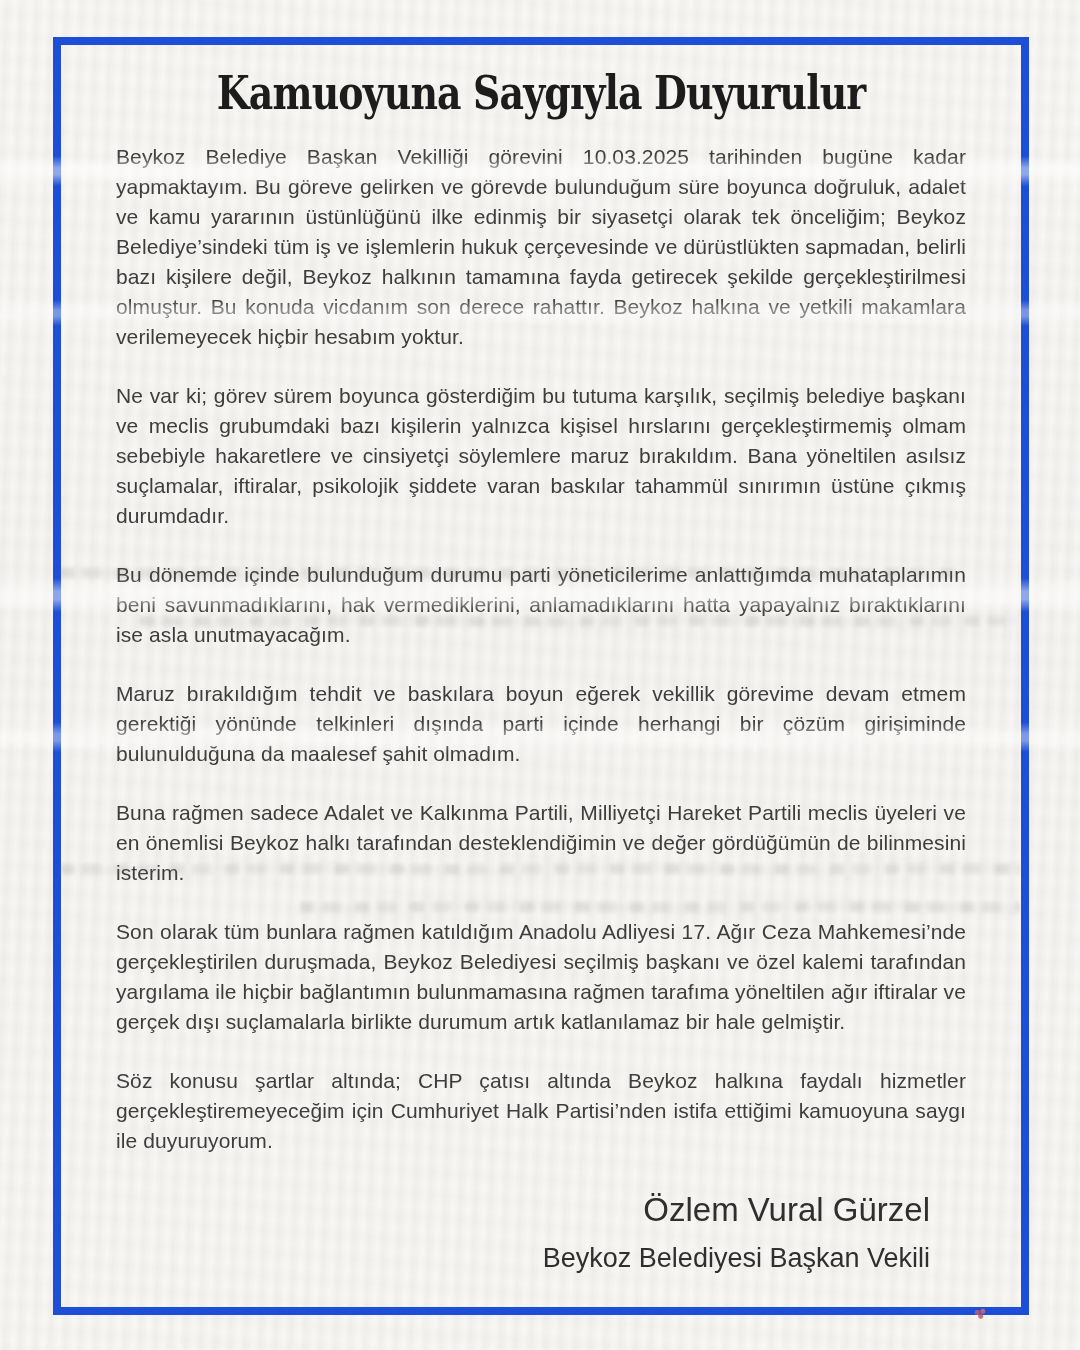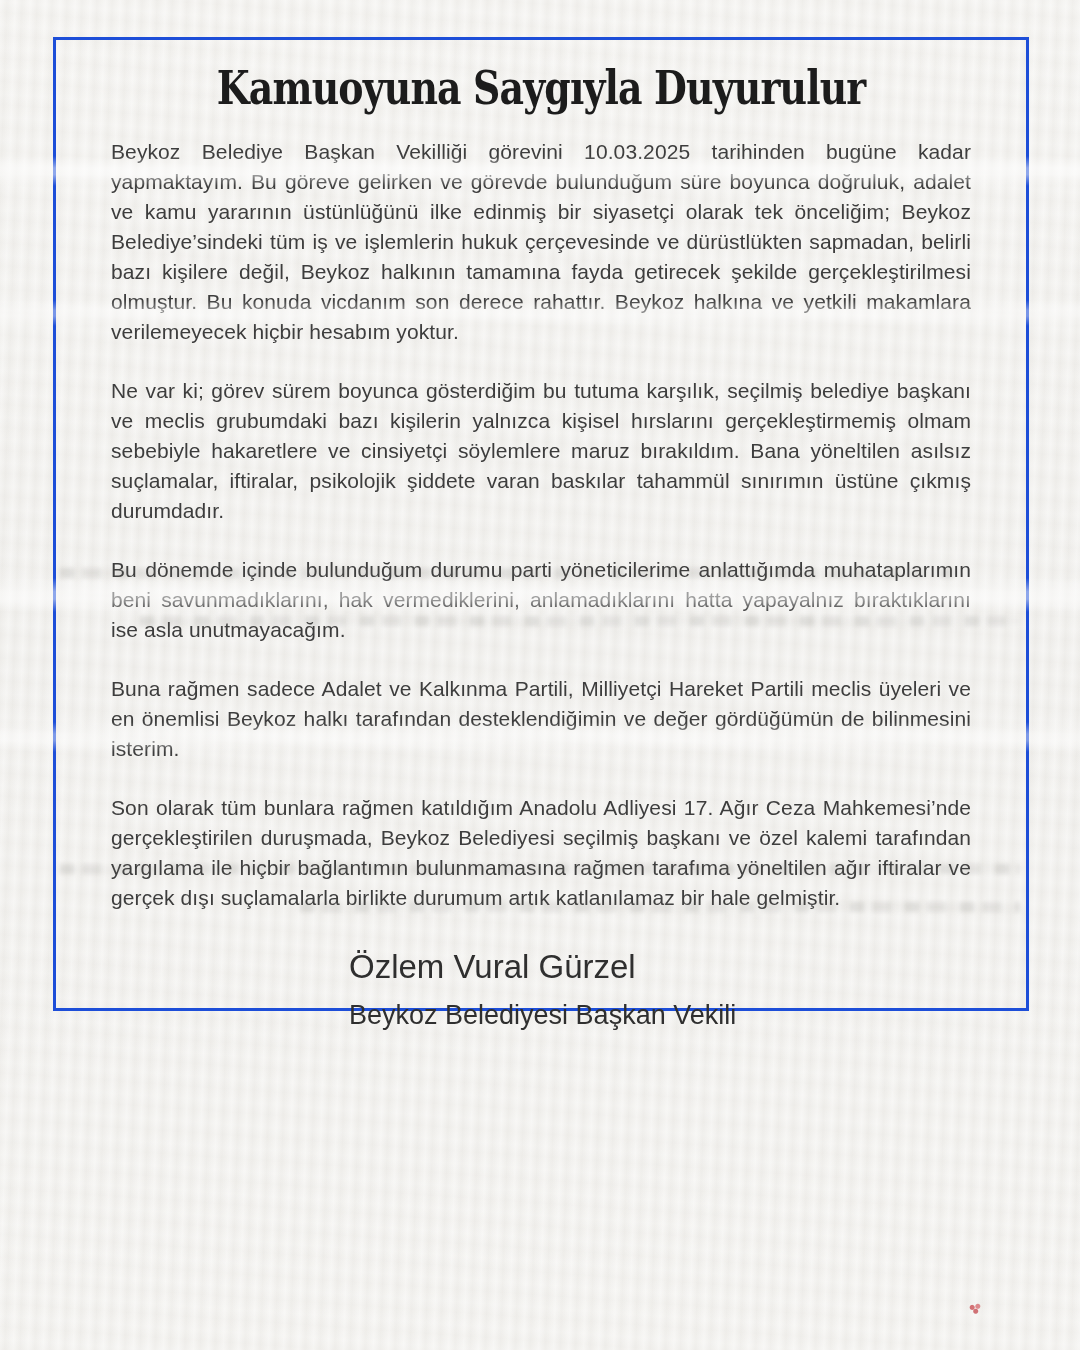--- a/index.html
+++ b/index.html
@@ -22,22 +22,22 @@
       repeating-linear-gradient(92deg, rgba(255,255,255,0.35) 0px, rgba(226,224,220,0.18) 7px, rgba(255,255,255,0.30) 15px),
       repeating-linear-gradient(4deg, rgba(235,233,229,0.25) 0px, rgba(252,252,251,0.25) 11px, rgba(238,236,232,0.25) 23px),
       linear-gradient(180deg, #f3f2ef 0%, #efeeeb 48%, #f2f1ee 100%);
     pointer-events: none;
   }
   .frame {
     position: absolute;
     left: 53px;
     top: 37px;
     width: 976px;
-    height: 974px;
-    border: 3px solid #1d4ed8;
+    height: 1278px;
+    border: 8px solid #1d4ed8;
     box-sizing: border-box;
   }
   .page-inner {
     position: relative;
     height: 100%;
     padding: 15px 55px 0 55px;
     box-sizing: border-box;
   }
   .title-row {
     text-align: center;
@@ -63,21 +63,21 @@
     margin: 0 0 29px 0;
     font-size: 21px;
     line-height: 30px;
     letter-spacing: 0.1px;
     color: #3d3d3d;
     text-align: justify;
   }
   .signature {
     width: 586px;
     margin: 3px 36px 0 auto;
-    text-align: left;
+    text-align: right;
     color: #2f2f2f;
   }
   .signature .sig-name {
     font-size: 33px;
     line-height: 49px;
   }
   .signature .sig-role {
     font-size: 27px;
     line-height: 49px;
   }
@@ -139,22 +139,24 @@
   <div class="page-inner">
 
     <div class="title-row">
       <h1 class="page-title">Kamuoyuna Saygıyla Duyurulur</h1>
     </div>
 
     <div class="body-text">
       <p>Beykoz Belediye Başkan Vekilliği görevini 10.03.2025 tarihinden bugüne kadar yapmaktayım. Bu göreve gelirken ve görevde bulunduğum süre boyunca doğruluk, adalet ve kamu yararının üstünlüğünü ilke edinmiş bir siyasetçi olarak tek önceliğim; Beykoz Belediye’sindeki tüm iş ve işlemlerin hukuk çerçevesinde ve dürüstlükten sapmadan, belirli bazı kişilere değil, Beykoz halkının tamamına fayda getirecek şekilde gerçekleştirilmesi olmuştur. Bu konuda vicdanım son derece rahattır. Beykoz halkına ve yetkili makamlara verilemeyecek hiçbir hesabım yoktur.</p>
       <p>Ne var ki; görev sürem boyunca gösterdiğim bu tutuma karşılık, seçilmiş belediye başkanı ve meclis grubumdaki bazı kişilerin yalnızca kişisel hırslarını gerçekleştirmemiş olmam sebebiyle hakaretlere ve cinsiyetçi söylemlere maruz bırakıldım. Bana yöneltilen asılsız suçlamalar, iftiralar, psikolojik şiddete varan baskılar tahammül sınırımın üstüne çıkmış durumdadır.</p>
       <p>Bu dönemde içinde bulunduğum durumu parti yöneticilerime anlattığımda muhataplarımın beni savunmadıklarını, hak vermediklerini, anlamadıklarını hatta yapayalnız bıraktıklarını ise asla unutmayacağım.</p>
+      <p>Maruz bırakıldığım tehdit ve baskılara boyun eğerek vekillik görevime devam etmem gerektiği yönünde telkinleri dışında parti içinde herhangi bir çözüm girişiminde bulunulduğuna da maalesef şahit olmadım.</p>
       <p>Buna rağmen sadece Adalet ve Kalkınma Partili, Milliyetçi Hareket Partili meclis üyeleri ve en önemlisi Beykoz halkı tarafından desteklendiğimin ve değer gördüğümün de bilinmesini isterim.</p>
       <p>Son olarak tüm bunlara rağmen katıldığım Anadolu Adliyesi 17. Ağır Ceza Mahkemesi’nde gerçekleştirilen duruşmada, Beykoz Belediyesi seçilmiş başkanı ve özel kalemi tarafından yargılama ile hiçbir bağlantımın bulunmamasına rağmen tarafıma yöneltilen ağır iftiralar ve gerçek dışı suçlamalarla birlikte durumum artık katlanılamaz bir hale gelmiştir.</p>
+      <p>Söz konusu şartlar altında; CHP çatısı altında Beykoz halkına faydalı hizmetler gerçekleştiremeyeceğim için Cumhuriyet Halk Partisi’nden istifa ettiğimi kamuoyuna saygı ile duyuruyorum.</p>
     </div>
 
     <div class="signature">
       <div class="sig-name">Özlem Vural Gürzel</div>
       <div class="sig-role">Beykoz Belediyesi Başkan Vekili</div>
     </div>
 
     <div class="red-smudge"></div>
   </div>
 </div>

